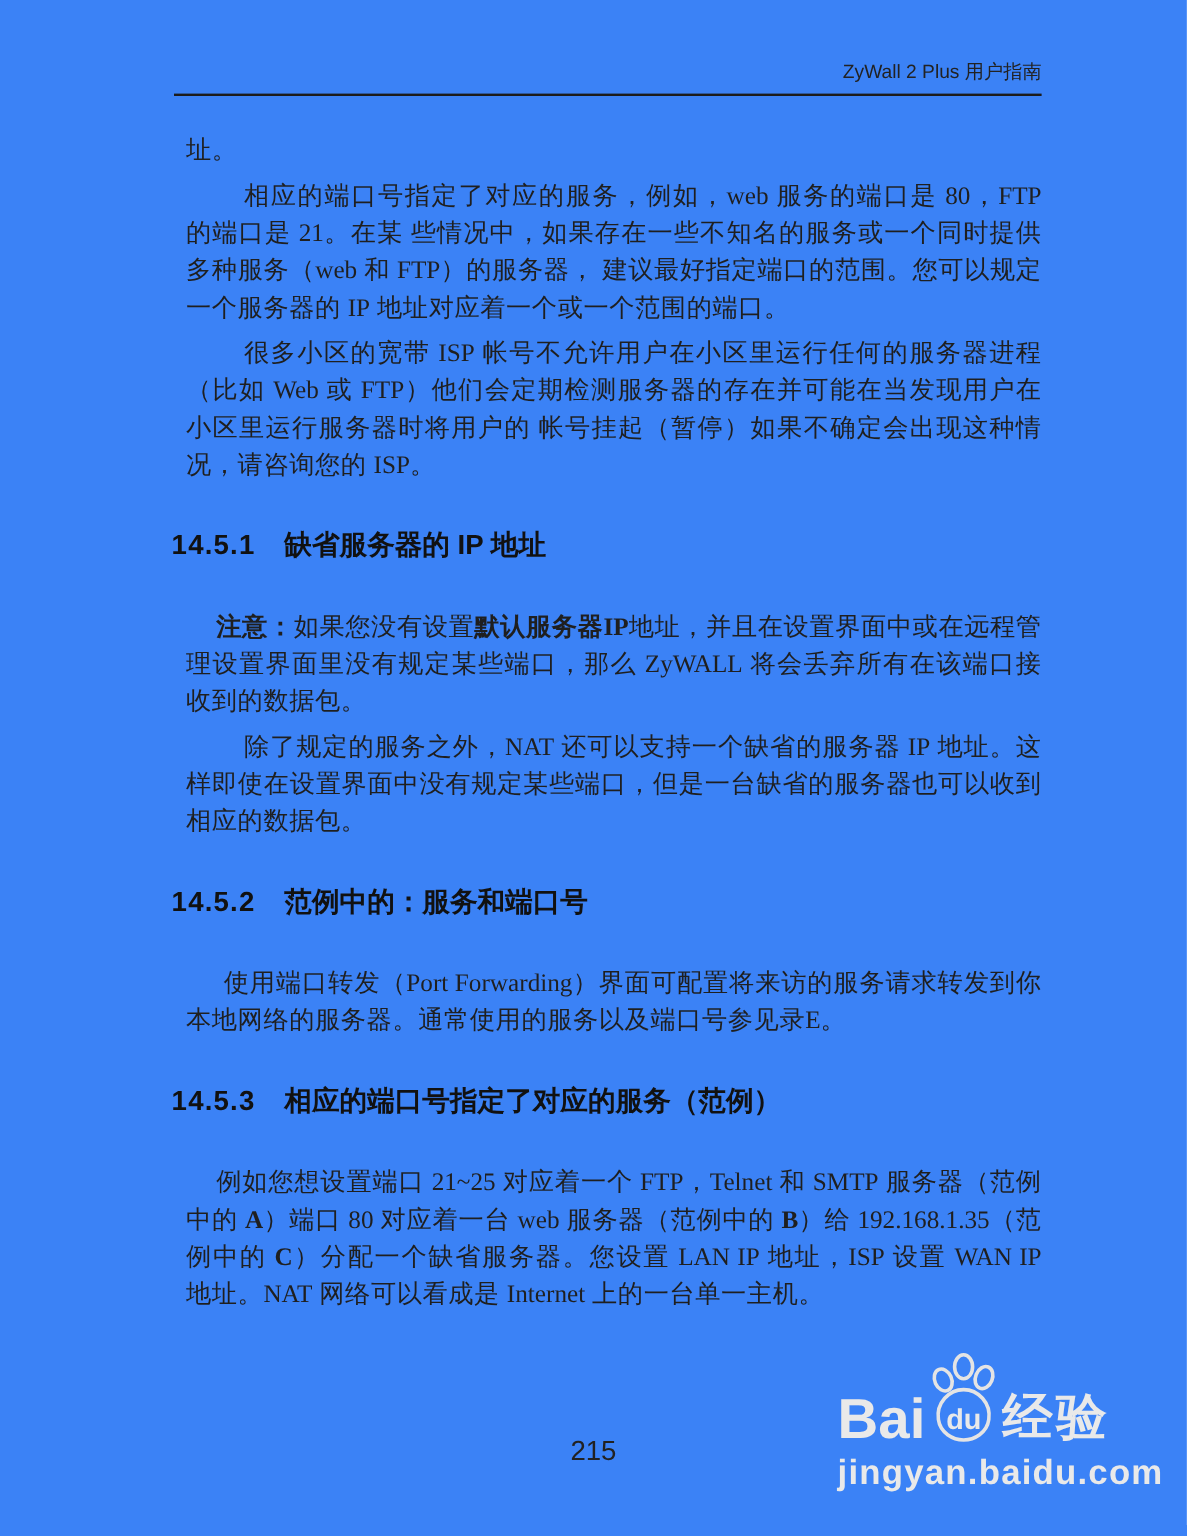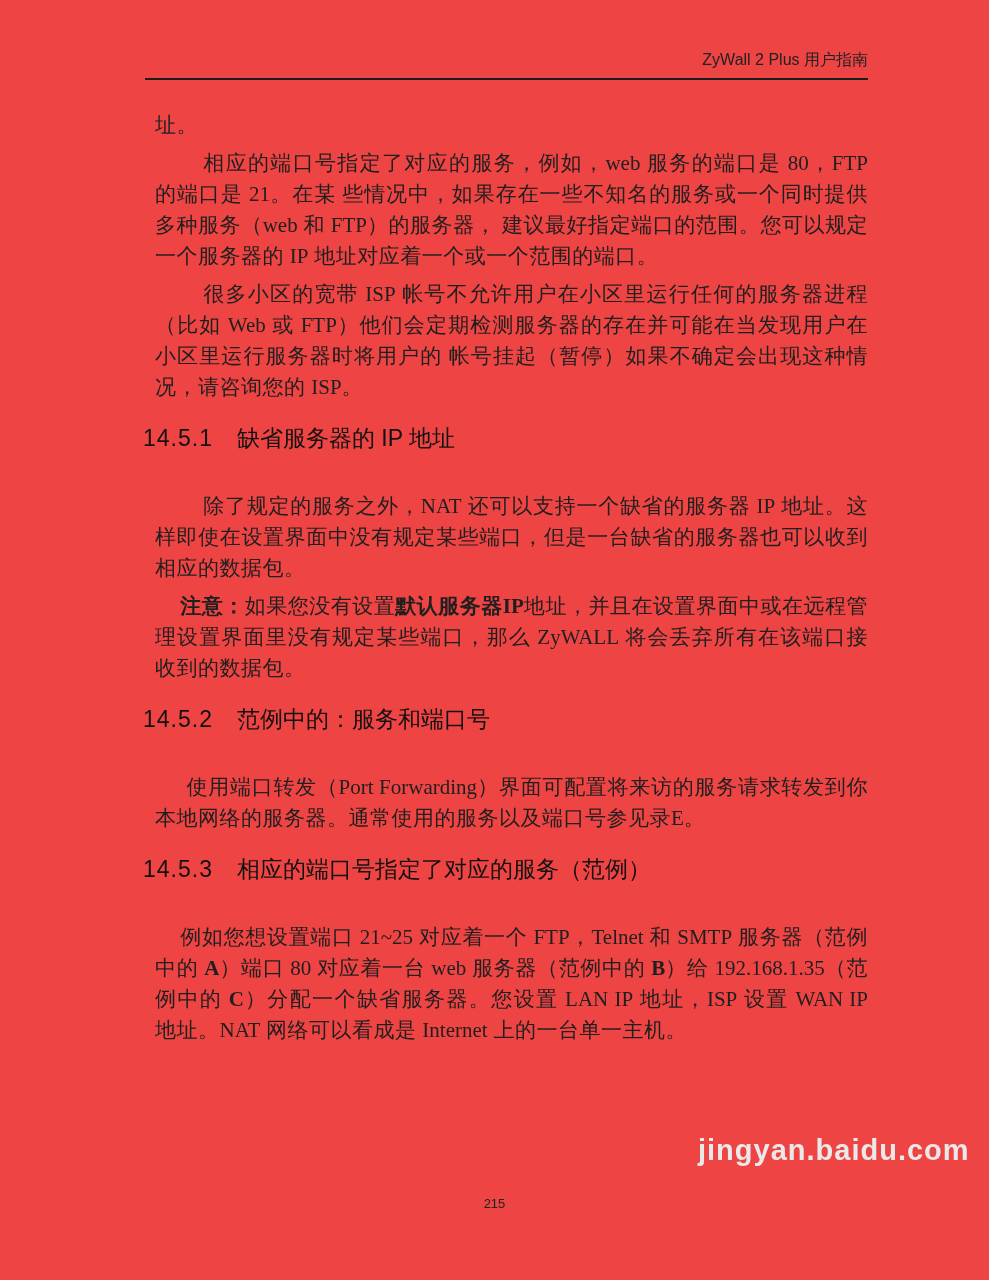--- a/index.html
+++ b/index.html
@@ -1,21 +1,21 @@
 <!DOCTYPE html>
 <html><head>
 <meta charset="utf-8">
 <style>
   html,body{margin:0;padding:0;}
   body{
     width:989px;height:1280px;background:#ffffff;position:relative;
     font-family:"Liberation Serif","DejaVu Serif",serif;color:#1f1f1f;
     overflow:hidden;
   }
-  .page{position:absolute;inset:0;background:#ef4444;}
+  .page{position:absolute;inset:0;background:#3b82f6;}
 
   
   .page-header{
     position:absolute;left:145px;top:50px;width:723px;
     text-align:right;padding-bottom:7px;border-bottom:2px solid #1c1c1c;
     font-family:"Liberation Sans","DejaVu Sans",sans-serif;
     font-size:16px;color:#222;
   }
 
   
@@ -24,32 +24,32 @@
     margin:0 0 7px 0;font-size:21px;line-height:31px;
     text-align:justify;letter-spacing:0.5px;
   }
   .noindent{text-indent:0;}
   .indent2{text-indent:2.3em;}
   .indent15{text-indent:1.5em;}
   .indent1{text-indent:1.2em;}
   .caption{margin-left:7px;text-align:left;margin-top:0;}
   .heading{
     font-family:"Liberation Sans","DejaVu Sans",sans-serif;
-    font-weight:normal;font-size:23px;line-height:30px;
-    margin:20px 0 38px -12px;color:#111;
+    font-weight:bold;font-size:23px;line-height:30px;
+    margin:36px 0 38px -12px;color:#111;
   }
   .hnum{margin-right:24px;letter-spacing:1px;}
   .run{}
   .latin{font-family:Liberation Serif, serif;letter-spacing:0;}
   .bold{font-weight:bold;}
 
   
   .page-footer{
     position:absolute;left:0;top:1196px;width:989px;text-align:center;
-    font-family:"Liberation Sans","DejaVu Sans",sans-serif;font-size:13px;color:#222;
+    font-family:"Liberation Sans","DejaVu Sans",sans-serif;font-size:23px;color:#222;
   }
 
   
   .watermark{
     position:absolute;left:698px;top:1126px;width:245px;
     color:#e9e9e9;
     font-family:"Liberation Sans","DejaVu Sans",sans-serif;font-weight:bold;
     user-select:none;
   }
   .wm-row{display:flex;align-items:flex-end;height:78px;}
@@ -70,29 +70,42 @@
 
   <div class="page-header">
     <span class="header-title">ZyWall 2 Plus 用户指南</span>
   </div>
 
   <div class="doc-body">
       <p class="para noindent"><span class="run">址。</span></p>
       <p class="para indent2"><span class="run">相应的端口号指定了对应的服务，例如，</span><span class="run latin">web</span><span class="run"> 服务的端口是 </span><span class="run latin">80</span><span class="run">，</span><span class="run latin">FTP</span><span class="run"> 的端口是 </span><span class="run latin">21</span><span class="run">。在某 些情况中，如果存在一些不知名的服务或一个同时提供多种服务（</span><span class="run latin">web</span><span class="run"> 和 </span><span class="run latin">FTP</span><span class="run">）的服务器， 建议最好指定端口的范围。您可以规定一个服务器的 </span><span class="run latin">IP</span><span class="run"> 地址对应着一个或一个范围的端口。</span></p>
       <p class="para indent2"><span class="run">很多小区的宽带 </span><span class="run latin">ISP</span><span class="run"> 帐号不允许用户在小区里运行任何的服务器进程（比如 </span><span class="run latin">Web</span><span class="run"> 或 </span><span class="run latin">FTP</span><span class="run">）他们会定期检测服务器的存在并可能在当发现用户在小区里运行服务器时将用户的 帐号挂起（暂停）如果不确定会出现这种情况，请咨询您的 </span><span class="run latin">ISP</span><span class="run">。</span></p>
       <div class="heading"><span class="hnum">14.5.1</span><span class="htitle">缺省服务器的 IP 地址</span></div>
+      <p class="para indent1"><span class="run bold">注意：</span><span class="run">如果您没有设置</span><span class="run bold">默认服务器</span><span class="run latin bold">IP</span><span class="run">地址，并且在设置界面中或在远程管理设置界面里没有规定某些端口，那么 </span><span class="run latin">ZyWALL</span><span class="run"> 将会丢弃所有在该端口接收到的数据包。</span></p>
       <p class="para indent2"><span class="run">除了规定的服务之外，</span><span class="run latin">NAT</span><span class="run"> 还可以支持一个缺省的服务器 </span><span class="run latin">IP</span><span class="run"> 地址。这样即使在设置界面中没有规定某些端口，但是一台缺省的服务器也可以收到相应的数据包。</span></p>
-      <p class="para indent1"><span class="run bold">注意：</span><span class="run">如果您没有设置</span><span class="run bold">默认服务器</span><span class="run latin bold">IP</span><span class="run">地址，并且在设置界面中或在远程管理设置界面里没有规定某些端口，那么 </span><span class="run latin">ZyWALL</span><span class="run"> 将会丢弃所有在该端口接收到的数据包。</span></p>
       <div class="heading"><span class="hnum">14.5.2</span><span class="htitle">范例中的：服务和端口号</span></div>
       <p class="para indent15"><span class="run">使用端口转发（</span><span class="run latin">Port Forwarding</span><span class="run">）界面可配置将来访的服务请求转发到你本地网络的服务器。通常使用的服务以及端口号参见录</span><span class="run latin">E</span><span class="run">。</span></p>
       <div class="heading"><span class="hnum">14.5.3</span><span class="htitle">相应的端口号指定了对应的服务（范例）</span></div>
       <p class="para indent1"><span class="run">例如您想设置端口 </span><span class="run latin">21~25</span><span class="run"> 对应着一个 </span><span class="run latin">FTP</span><span class="run">，</span><span class="run latin">Telnet</span><span class="run"> 和 </span><span class="run latin">SMTP</span><span class="run"> 服务器（范例中的 </span><span class="run latin bold">A</span><span class="run">）端口 </span><span class="run latin">80</span><span class="run"> 对应着一台 </span><span class="run latin">web</span><span class="run"> 服务器（范例中的 </span><span class="run latin bold">B</span><span class="run">）给 </span><span class="run latin">192.168.1.35</span><span class="run">（范例中的 </span><span class="run latin bold">C</span><span class="run">）分配一个缺省服务器。您设置 </span><span class="run latin">LAN IP</span><span class="run"> 地址，</span><span class="run latin">ISP</span><span class="run"> 设置 </span><span class="run latin">WAN IP</span><span class="run"> 地址。</span><span class="run latin">NAT</span><span class="run"> 网络可以看成是 </span><span class="run latin">Internet</span><span class="run"> 上的一台单一主机。</span></p>
     </div>
 
   <div class="watermark">
+    <div class="wm-row">
+      <span class="wm-bai">Bai</span>
+      <span class="wm-paw">
+        <svg width="64" height="78" viewBox="0 0 64 78" fill="none" xmlns="http://www.w3.org/2000/svg">
+          <ellipse cx="15" cy="24" rx="7" ry="9.5" transform="rotate(-24 15 24)" stroke="#e4e4e4" stroke-width="3"></ellipse>
+          <ellipse cx="32" cy="13" rx="7.5" ry="10" stroke="#e4e4e4" stroke-width="3"></ellipse>
+          <ellipse cx="49" cy="22" rx="7" ry="9.5" transform="rotate(22 49 22)" stroke="#e4e4e4" stroke-width="3"></ellipse>
+          <path d="M32 32 C 20 32 9 43 11 57 C 12.5 68 23 74 32 74 C 41 74 51.5 68 53 57 C 55 43 44 32 32 32 Z" stroke="#e4e4e4" stroke-width="3"></path>
+        </svg>
+        <span class="wm-du">du</span>
+      </span>
+      <span class="wm-cn">经验</span>
+    </div>
     <div class="wm-url">jingyan.baidu.com</div>
   </div>
 
   <div class="page-footer">
     <span>215</span>
   </div>
 
 </div>
 
 </body></html>

